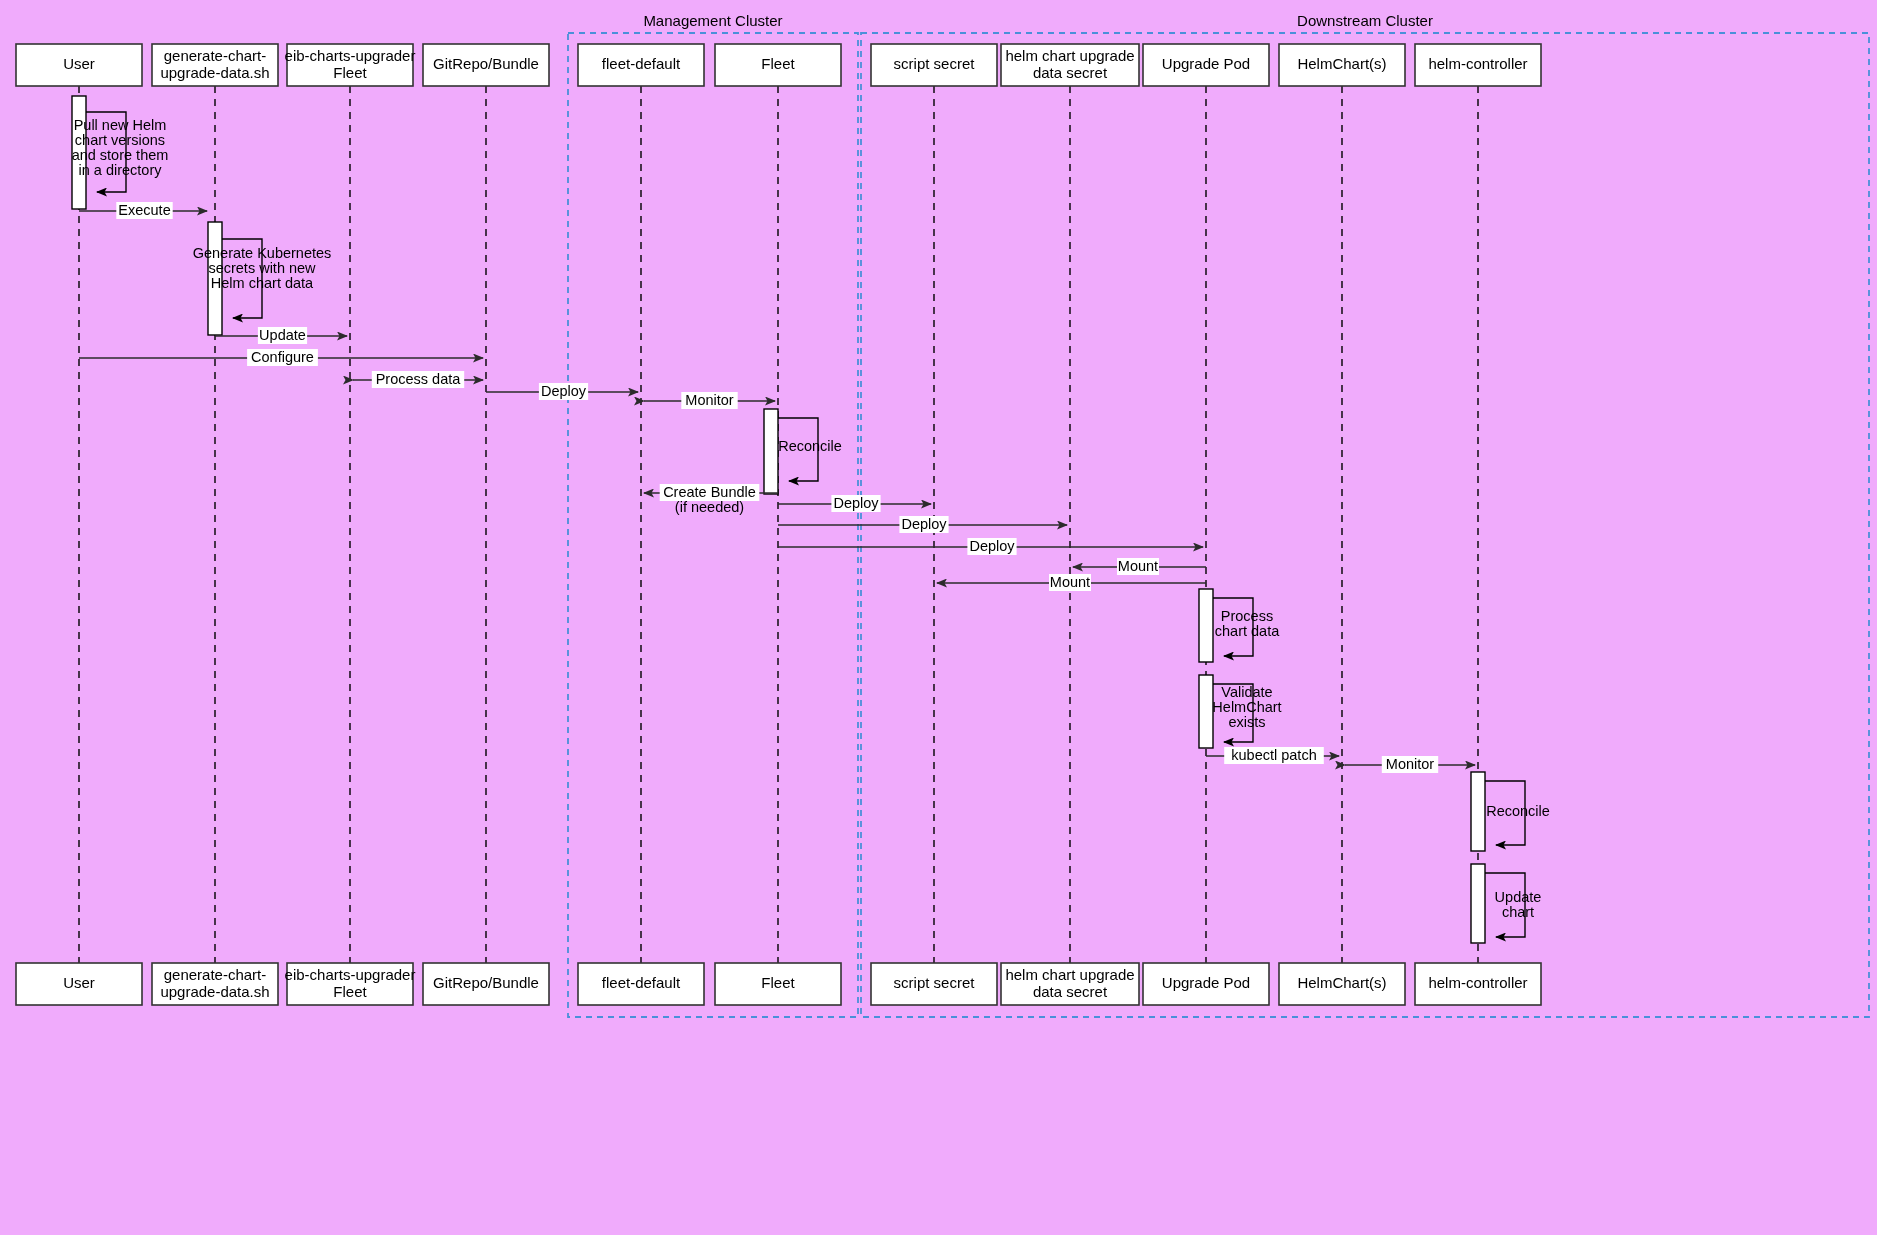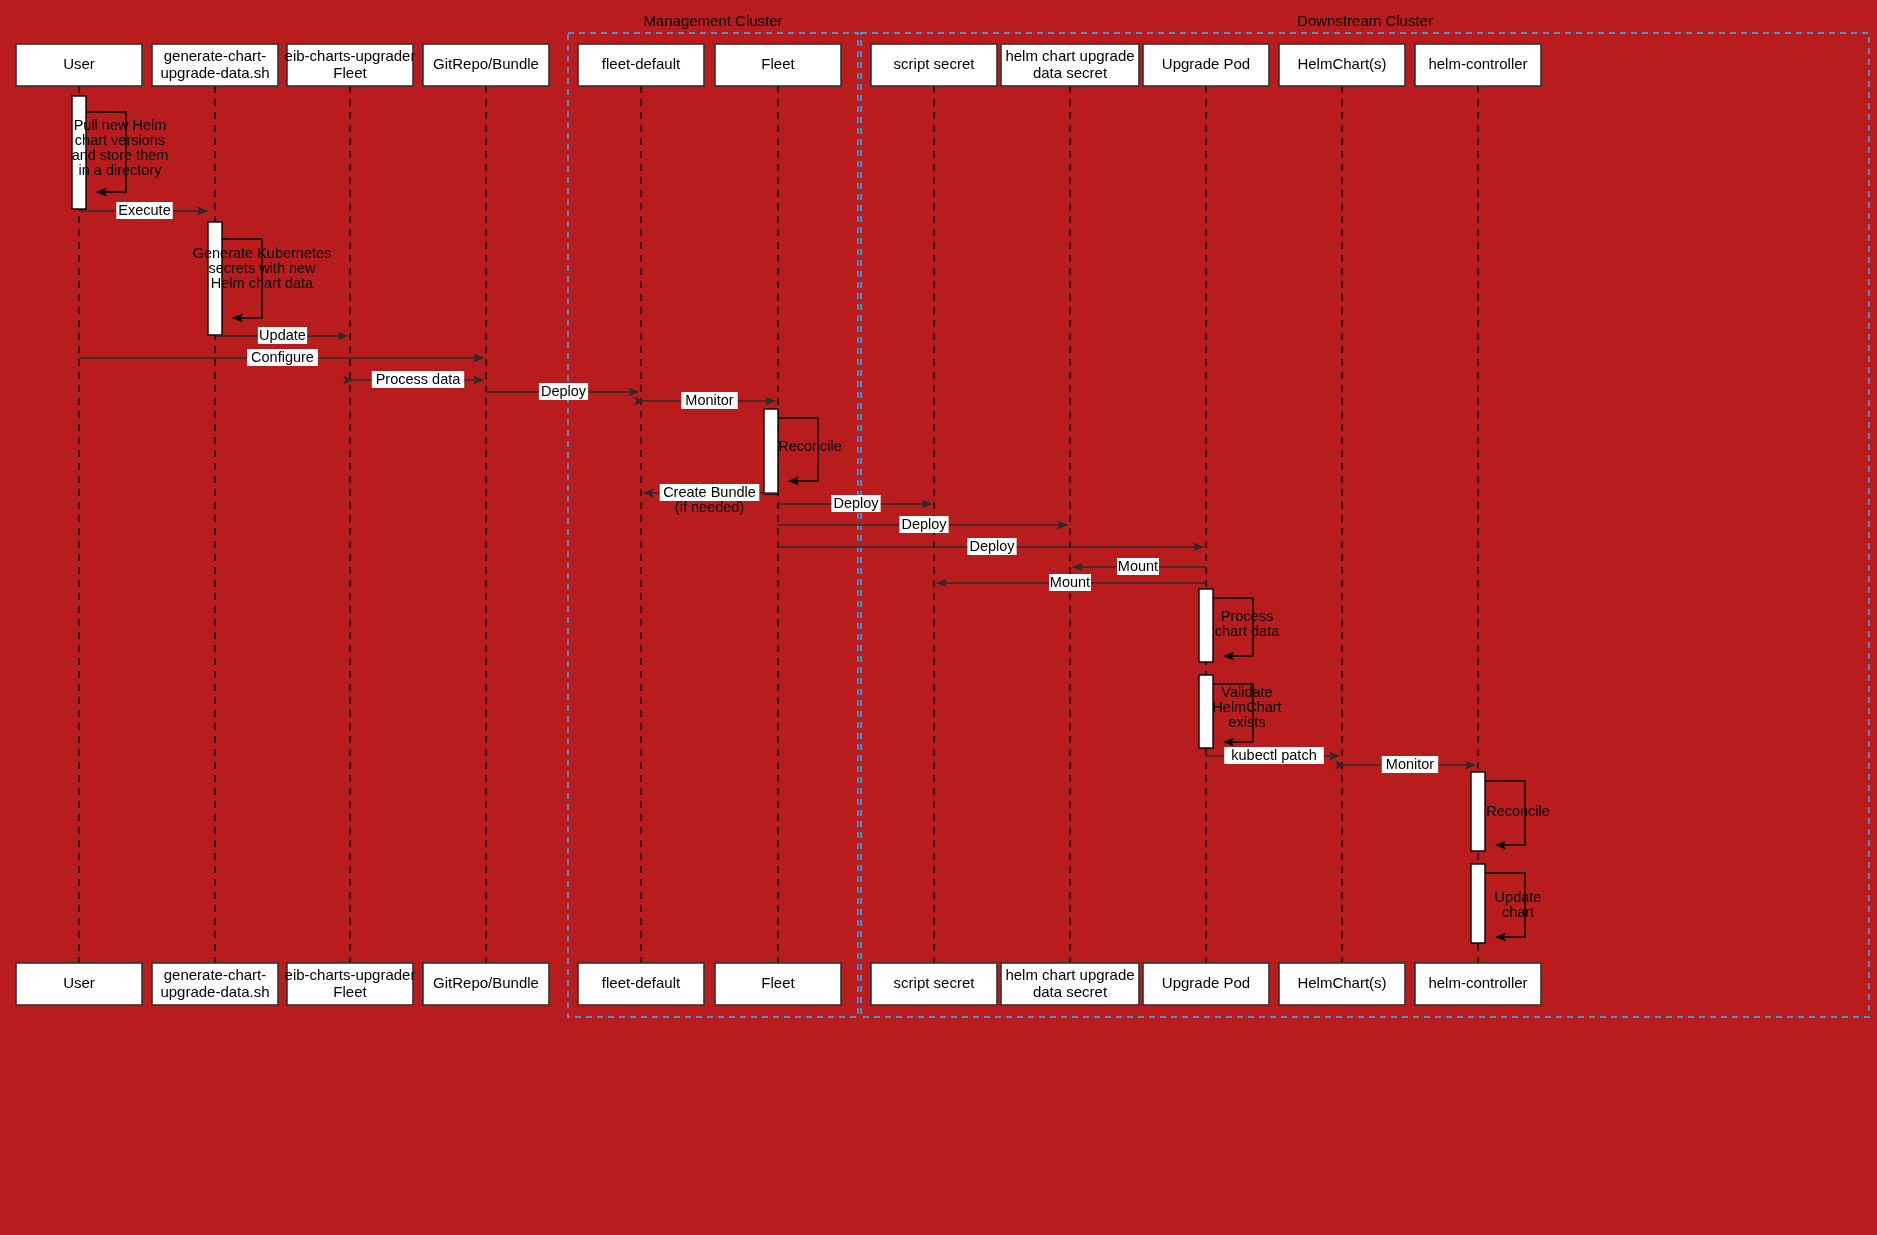--- a/index.html
+++ b/index.html
@@ -5,21 +5,21 @@
   html, body {
     margin: 0;
     padding: 0;
     background: #ffffff;
     font-family: "Liberation Sans", sans-serif;
   }
   #diagram-root {
     position: relative;
     width: 1877px;
     height: 1235px;
-    background: #b91c1c;
+    background: #f0abfc;
     overflow: hidden;
   }
   svg#seq-svg {
     display: block;
     width: 1877px;
     height: 1235px;
   }
   .lifeline-box rect {
     fill: #ffffff;
     stroke: #333333;

